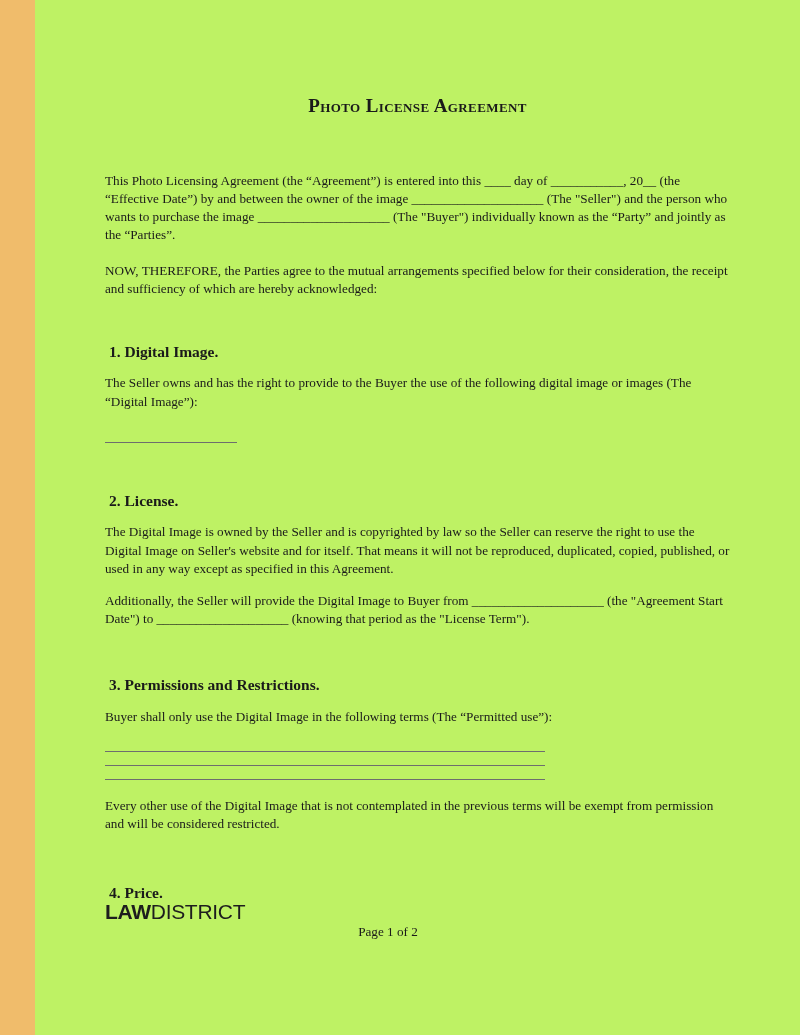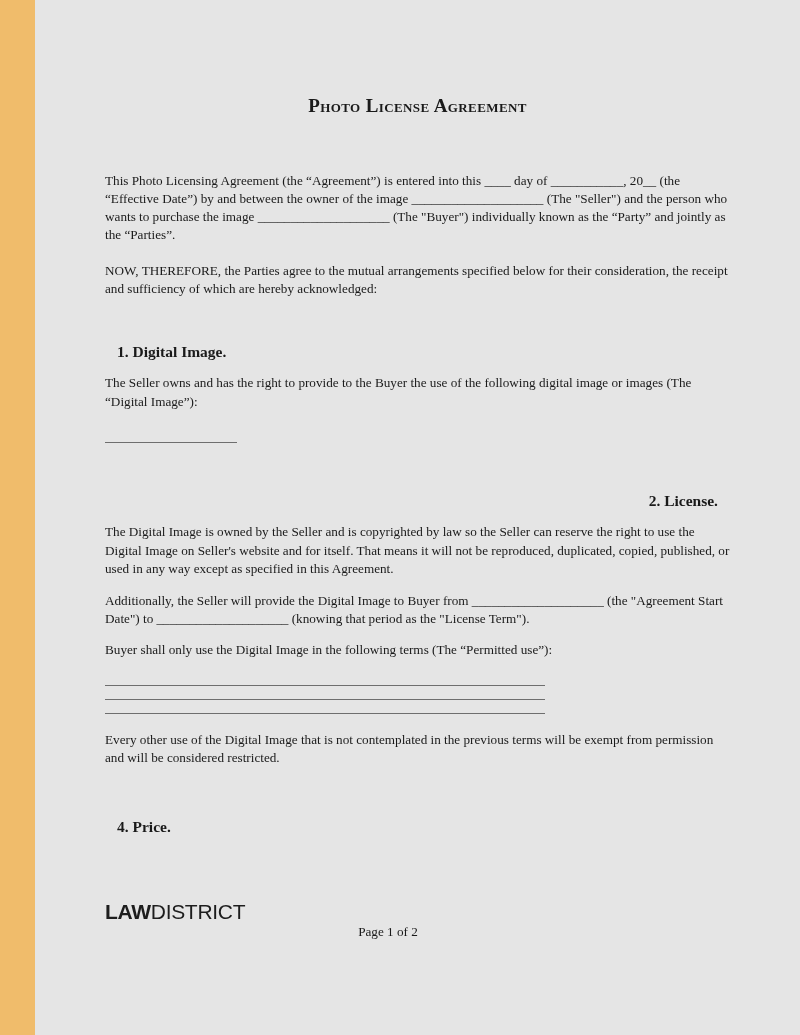--- a/index.html
+++ b/index.html
@@ -5,21 +5,21 @@
   html, body {
     margin: 0;
     padding: 0;
     background: #ffffff;
   }
 
   .page {
     position: relative;
     width: 800px;
     height: 1035px;
-    background: #e5e5e5;
+    background: #bef264;
     overflow: hidden;
     font-family: "Liberation Serif", "DejaVu Serif", serif;
     color: #1a1a1a;
   }
 
   
   .brand-stripe {
     position: absolute;
     left: 0;
     top: 0;
@@ -55,26 +55,26 @@
     margin: 0;
   }
 
   .para.p-intro   { margin-top: 54px; }
   .para.p-gap-lg  { margin-top: 17px; }
   .para.p-gap-sm  { margin-top: 14px; }
 
   .section-heading {
     font-size: 15.5px;
     font-weight: bold;
-    margin: 12px;
+    margin: 4px;
     line-height: 1.25;
   }
 
   .sh-1 { margin-top: 44px; }
-  .sh-2 { margin-top: 48px; text-align: right; }
+  .sh-2 { margin-top: 48px; }
   .sh-3 { margin-top: 47px; }
   .sh-4 { margin-top: 50px; }
 
   .sec-para { margin-top: 13px; }
 
   
   .blank-short {
     width: 132px;
     height: 1px;
     background: #6e6e6e;
@@ -146,20 +146,21 @@
 
     <h2 class="section-heading sh-2">2. License.</h2>
 
     <p class="para sec-para">The Digital Image is owned by the Seller and is copyrighted by law so the Seller can reserve the right to use the Digital Image on Seller's website and for itself. That means it will not be reproduced, duplicated, copied, published, or used in any way except as specified in this Agreement.</p>
 
     <p class="para p-gap-sm">
       <span>Additionally, the Seller will provide the Digital Image to Buyer from ____________________ (the "Agreement</span>
       <span>Start Date") to ____________________ (knowing that period as the "License Term").</span>
     </p>
 
+    <h2 class="section-heading sh-3">3. Permissions and Restrictions.</h2>
 
     <p class="para sec-para">Buyer shall only use the Digital Image in the following terms (The “Permitted use”):</p>
 
     <div class="blank-lines">
       <div class="rule"></div>
       <div class="rule"></div>
       <div class="rule"></div>
     </div>
 
     <p class="para p-gap-lg">Every other use of the Digital Image that is not contemplated in the previous terms will be exempt from permission and will be considered restricted.</p>

